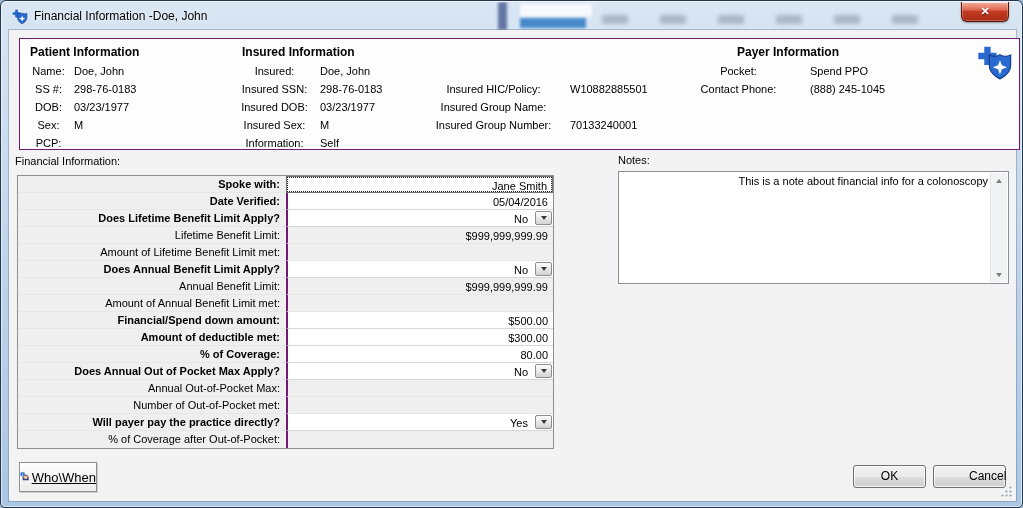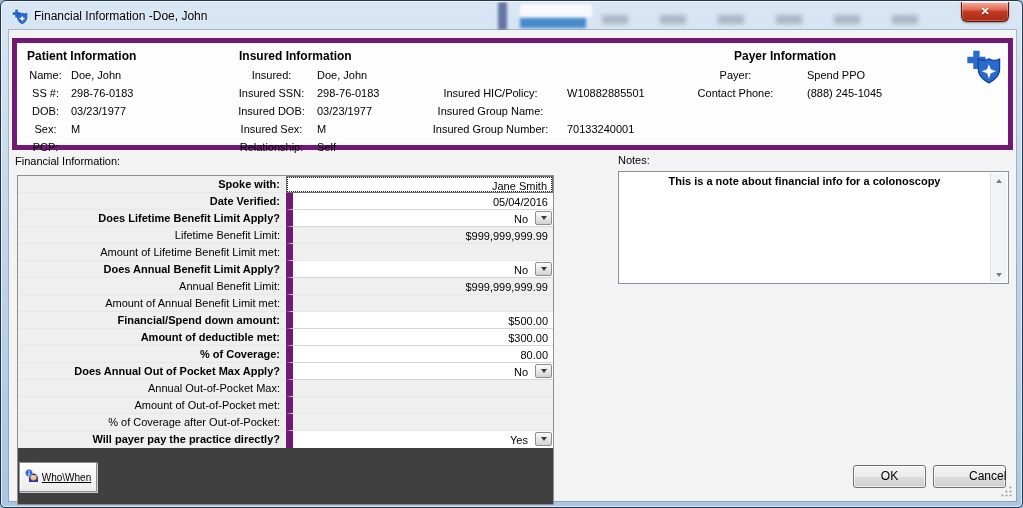--- a/index.html
+++ b/index.html
@@ -31,22 +31,22 @@
                border:1px solid #641509; border-top:none; border-radius:0 0 6px 6px;
                box-shadow:inset 0 1px 0 rgba(255,255,255,.65), inset 0 0 0 1px rgba(255,255,255,.25), 0 1px 2px rgba(0,0,0,.35);
                color:#fff; text-align:center; line-height:18px; font-size:11px; font-weight:bold;
                text-shadow:0 1px 1px rgba(0,0,0,.5); cursor:pointer; }
 
   
   .content { position:absolute; left:8px; top:29px; width:1007px; height:471px;
              background:#f3f3f3; box-shadow:0 0 0 1px rgba(80,100,125,.35); }
 
   
-  .info-panel { position:absolute; left:3px; top:8px; width:1001px; height:112px;
-                background:#fdfdfd; border:5px solid #701a75; }
+  .info-panel { position:absolute; left:10px; top:8px; width:1001px; height:112px;
+                background:#fdfdfd; border:1px solid #701a75; }
   .info-col { position:absolute; }
   .info-hdr { font-weight:bold; font-size:12px; height:18px; }
   .info-row { display:flex; height:18px; line-height:17px; }
   .info-lbl { text-align:center; padding-right:3px; white-space:nowrap; }
   .info-val { flex:1; text-align:left; white-space:nowrap; }
   .col-patient { left:6px;   top:6px; width:205px; }
   .col-patient .info-lbl { width:48px; }
   .col-patient .info-hdr { padding-left:4px; }
   .col-insured { left:212px; top:6px; width:195px; }
   .col-insured .info-lbl { width:88px; }
@@ -55,61 +55,61 @@
   .col-policy .info-lbl { width:150px; }
   .col-payer   { left:650px; top:6px; width:260px; }
   .col-payer .info-lbl { width:140px; }
   .col-payer .info-hdr { padding-left:67px; }
   .payer-icon { position:absolute; right:6px; top:4px; width:38px; height:39px; }
 
   .fin-label  { position:absolute; left:6px;  top:125px; }
   .notes-label{ position:absolute; left:609px; top:124px; }
 
   
-  .fin-table { position:absolute; left:8px; top:145px; width:537px; height:330px;
+  .fin-table { position:absolute; left:8px; top:145px; width:537px; height:274px;
                border:1px solid #8f8f8f; background:#404040; }
   .fin-row { display:flex; height:17px; }
   .cell-label { width:268px; background:#efefef; border-bottom:1px solid #e7e7e7;
                 text-align:right; padding:2px 6px 0 0; white-space:nowrap; overflow:hidden; }
   .cell-label.bold { font-weight:bold; }
   .fin-row:last-child .cell-label { border-bottom:none; }
-  .cell-value { width:267px; position:relative; border-left:7px solid #701a75;
+  .cell-value { width:267px; position:relative; border-left:2px solid #701a75;
                 text-align:right; white-space:nowrap; }
   .cell-value .val { display:block; padding:3px 5px 0 0; }
   .cell-value.text, .cell-value.combo { background:#fff; border-bottom:1px solid #d6d6d6; }
   .cell-value.ro { background:#efefef; border-bottom:1px solid #e7e7e7; }
   .fin-row:last-child .cell-value { border-bottom:none; }
   .cell-value.focused { outline:1px dotted #222; outline-offset:-2px; border:1px solid #707070; border-bottom:1px solid #707070; }
   .cell-value.combo .val { padding-right:25px; }
   .combo-btn { position:absolute; right:1px; top:1px; width:17px; height:14px;
                background:linear-gradient(180deg,#fdfdfd 0%,#e6e6e6 55%,#d2d2d2 100%);
                border:1px solid #8d8d8d; border-radius:2px; cursor:pointer;
                display:flex; align-items:center; justify-content:center; }
   .tri-down { width:0; height:0; border-left:3.5px solid transparent; border-right:3.5px solid transparent;
               border-top:4.5px solid #3a3a3a; }
 
   
   .notes-box { position:absolute; left:609px; top:141px; width:391px; height:113px;
                background:#fff; border:1px solid #8a9099; }
   .notes-text { position:absolute; left:2px; top:2px; right:20px; bottom:2px;
-                text-align:center; line-height:14px; overflow:hidden;font-weight:bold; }
+                text-align:right; line-height:14px; overflow:hidden; }
   .vscroll { position:absolute; right:1px; top:1px; bottom:1px; width:17px;
              background:#f2f3f5; border-left:1px solid #e3e4e6; }
   .sb-btn { position:absolute; left:0; width:16px; height:15px; display:flex;
             align-items:center; justify-content:center; cursor:pointer; }
   .sb-up { top:0; } .sb-down { bottom:0; }
   .tri-up-sm   { width:0; height:0; border-left:3.5px solid transparent; border-right:3.5px solid transparent; border-bottom:4.5px solid #777e86; }
   .tri-down-sm { width:0; height:0; border-left:3.5px solid transparent; border-right:3.5px solid transparent; border-top:4.5px solid #777e86; }
 
   
   .whowhen-btn { position:absolute; left:10px; top:432px; width:78px; height:30px;
                  background:linear-gradient(180deg,#fdfdfd,#ececec);
                  border:1px solid #8e8e8e; box-shadow:inset 1px 1px 0 #fff, 1px 1px 0 #cfcfcf;
                  display:flex; align-items:center; justify-content:center; gap:1px; cursor:pointer; }
-  .whowhen-btn .lbl { text-decoration:underline; font-size:10px; }
+  .whowhen-btn .lbl { text-decoration:underline; font-size:13px; }
   .win-btn { position:absolute; top:435px; width:73px; height:23px;
              background:linear-gradient(180deg,#f2f2f2 0%,#ebebeb 50%,#dddddd 50%,#cfcfcf 100%);
              border:1px solid #707070; border-radius:3px; font-size:12px;
              text-align:center; line-height:21px; cursor:pointer;
              box-shadow:inset 0 0 0 1px rgba(255,255,255,.75); }
   .ok-btn { left:844px; } .cancel-btn { left:924px;padding-left:35px; }
   .grip { position:absolute; right:3px; bottom:3px; width:13px; height:13px; }
 </style>
 </head>
 <body>
@@ -172,21 +172,21 @@
         </div>
         <div class="info-row">
           <span class="info-lbl">Insured DOB:</span>
           <span class="info-val">03/23/1977</span>
         </div>
         <div class="info-row">
           <span class="info-lbl">Insured Sex:</span>
           <span class="info-val">M</span>
         </div>
         <div class="info-row">
-          <span class="info-lbl">Relationship:</span>
+          <span class="info-lbl">Information:</span>
           <span class="info-val">Self</span>
         </div>
       </div>
 
       <div class="info-col col-policy">
         <div class="info-row">
           <span class="info-lbl">Insured HIC/Policy:</span>
           <span class="info-val">W10882885501</span>
         </div>
         <div class="info-row">
@@ -195,21 +195,21 @@
         </div>
         <div class="info-row">
           <span class="info-lbl">Insured Group Number:</span>
           <span class="info-val">70133240001</span>
         </div>
       </div>
 
       <div class="info-col col-payer">
         <div class="info-hdr">Payer Information</div>
         <div class="info-row">
-          <span class="info-lbl">Payer:</span>
+          <span class="info-lbl">Pocket:</span>
           <span class="info-val">Spend PPO</span>
         </div>
         <div class="info-row">
           <span class="info-lbl">Contact Phone:</span>
           <span class="info-val">(888) 245-1045</span>
         </div>
       </div>
 
       <svg class="payer-icon" viewBox="0 0 32 32">
         <path d="M7 2 h7 v5 h5 v7 h-5 v5 h-7 v-5 H2 V7 h5 z" fill="#2a6ace" stroke="#fff" stroke-width="1.6"></path>
@@ -304,38 +304,38 @@
             </span>
         </div>
       </div>
       <div class="fin-row">
         <div class="cell-label">Annual Out-of-Pocket Max:</div>
         <div class="cell-value ro">
           <span class="val"></span>
         </div>
       </div>
       <div class="fin-row">
-        <div class="cell-label">Amount of Out-of-Pocket met:</div>
-        <div class="cell-value ro">
-          <span class="val"></span>
-        </div>
-      </div>
-      <div class="fin-row">
-        <div class="cell-label">% of Coverage after Out-of-Pocket:</div>
+        <div class="cell-label">Number of Out-of-Pocket met:</div>
         <div class="cell-value ro">
           <span class="val"></span>
         </div>
       </div>
       <div class="fin-row">
         <div class="cell-label bold">Will payer pay the practice directly?</div>
         <div class="cell-value combo">
           <span class="val">Yes</span>
           <span class="combo-btn">
               <span class="tri-down"></span>
             </span>
+        </div>
+      </div>
+      <div class="fin-row">
+        <div class="cell-label">% of Coverage after Out-of-Pocket:</div>
+        <div class="cell-value ro">
+          <span class="val"></span>
         </div>
       </div>
 
     </div>
 
     <div class="notes-box">
       <div class="notes-text">This is a note about financial info for a colonoscopy</div>
       <div class="vscroll">
         <span class="sb-btn sb-up">
             <span class="tri-up-sm"></span>

